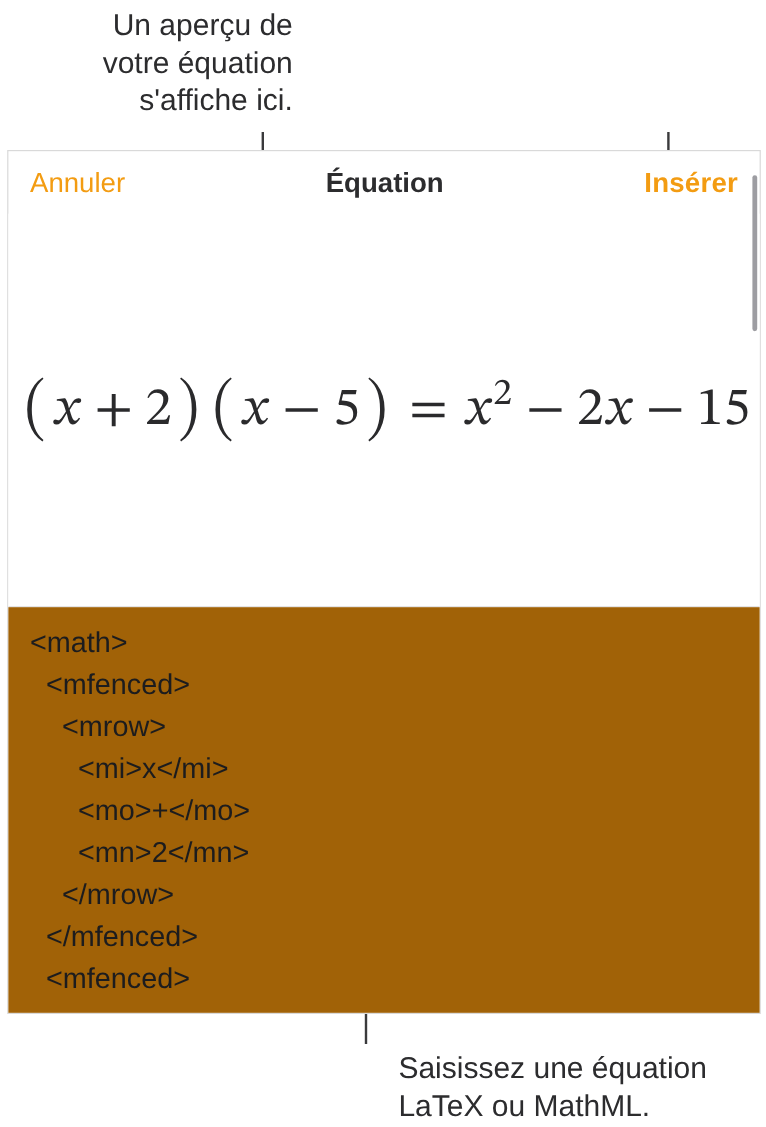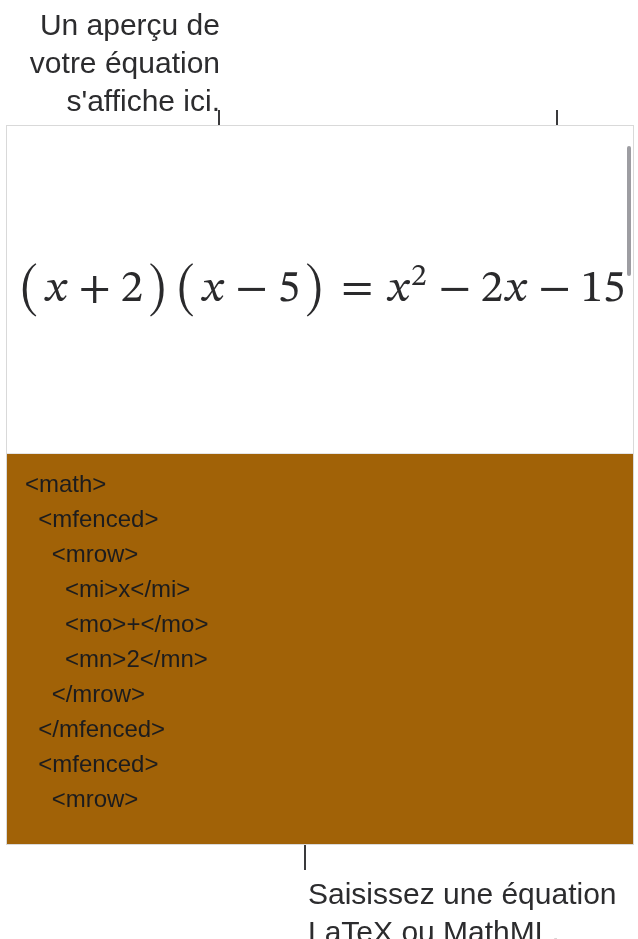--- a/index.html
+++ b/index.html
@@ -12,24 +12,25 @@
       overflow: hidden;
     }
     .root {
       position: relative;
       width: 638px;
       height: 939px;
     }
     
     .callout {
       position: absolute;
-      font-size: 30px;
+      font-size: 25px;
       line-height: 1.26;
       color: #2c2c2e;
       white-space: pre;
+      margin-left: 24px;
     }
     .co-left { text-align: right; left: 0; top: 6px; width: 220px; }
     .co-right { text-align: right; right: 26px; top: 6px; width: 250px; }
     .co-bottom { text-align: left; left: 308px; top: 875px; width: 330px; }
     .lead {
       position: absolute;
       background: #3a3a3c;
     }
     .lead-left { left: 218px; top: 110px; width: 2px; height: 180px; }
     .lead-right { left: 556px; top: 110px; width: 2px; height: 30px; }
@@ -116,20 +117,25 @@
   <div class="lead lead-left"></div>
 
   <div class="lead lead-right"></div>
 
   <div class="callout co-bottom">Saisissez une équation
 LaTeX ou MathML.</div>
   <div class="lead lead-bottom"></div>
 
   <div class="dialog">
 
+    <div class="titlebar">
+      <span class="tb-action">Annuler</span>
+      <span class="tb-title">Équation</span>
+      <span class="tb-action primary">Insérer</span>
+    </div>
 
     <div class="preview">
       <math>
         <mrow>
           <mo stretchy="true">(</mo>
           <mi>x</mi>
           <mo>+</mo>
           <mn>2</mn>
           <mo stretchy="true">)</mo>
           <mo stretchy="true">(</mo>

